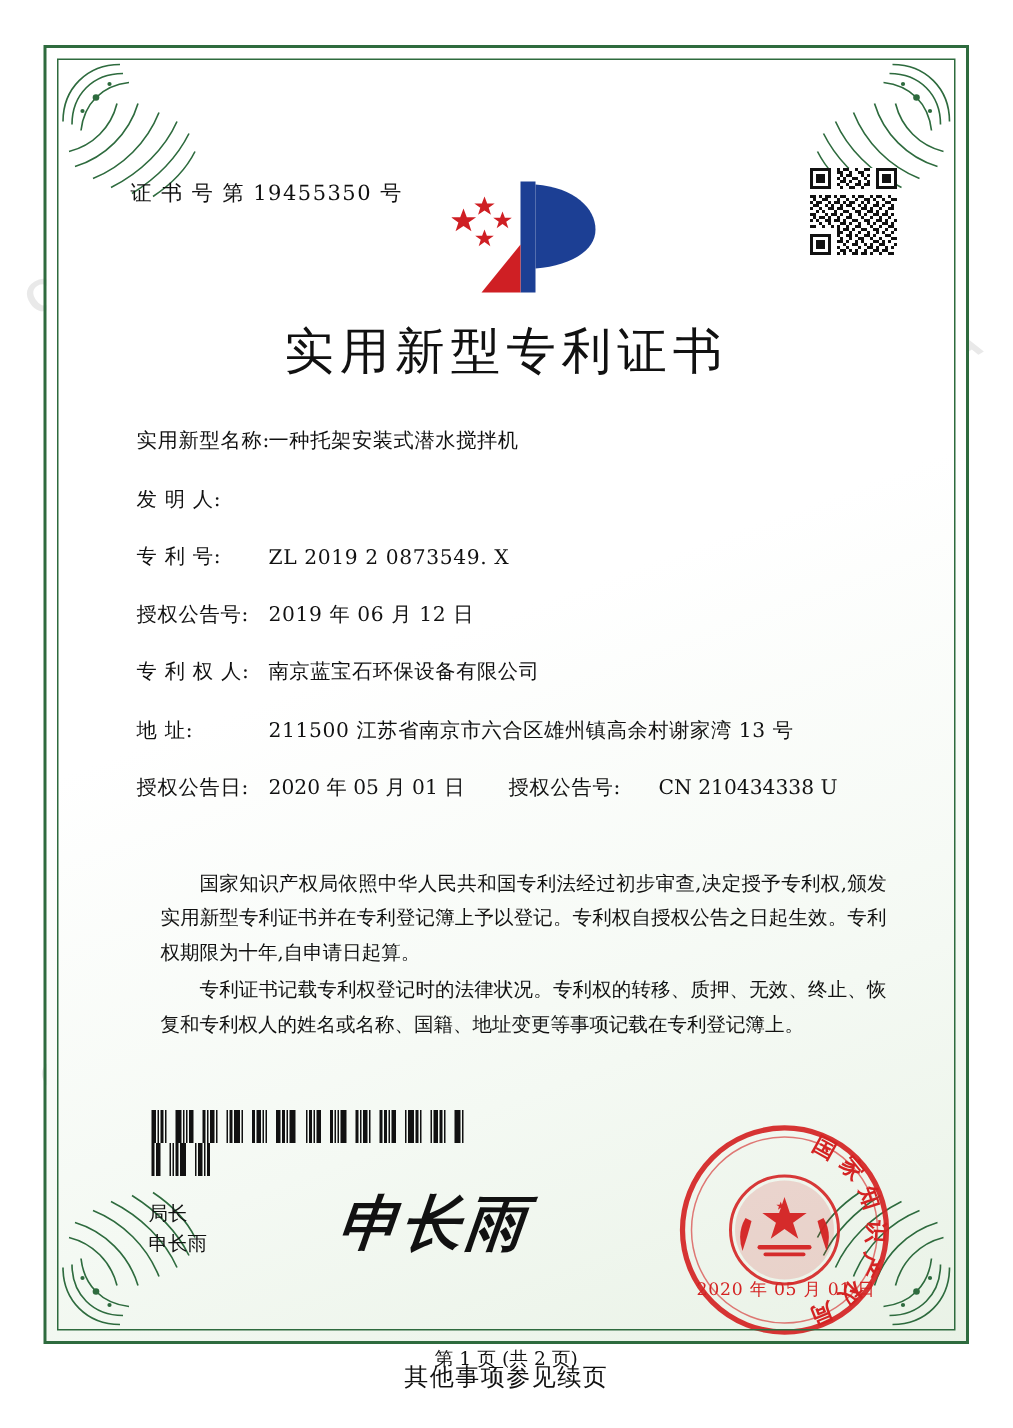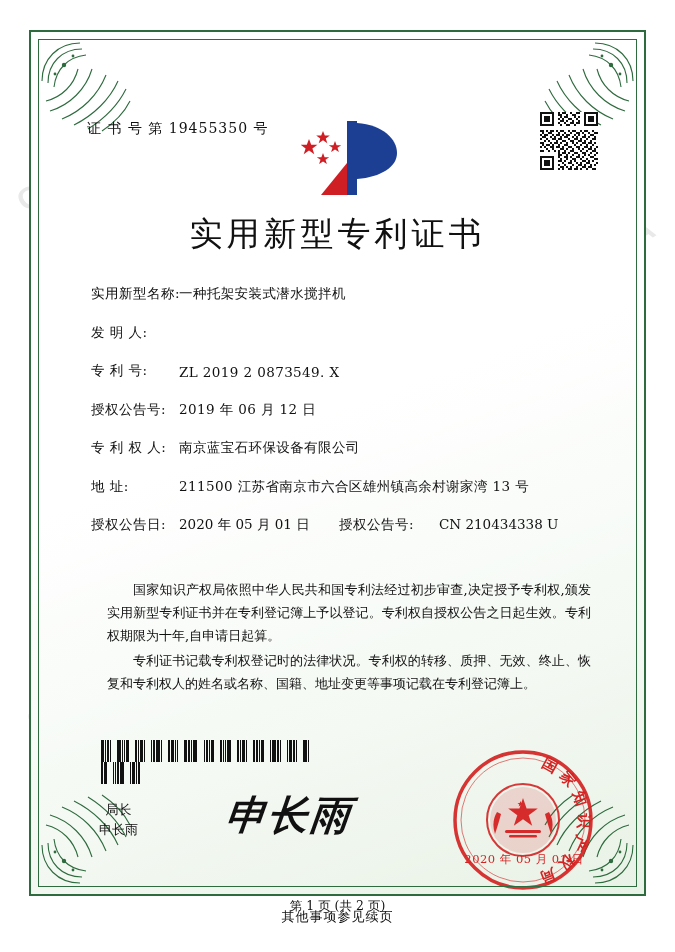--- a/index.html
+++ b/index.html
@@ -147,21 +147,20 @@
     margin-right:1px;
   }
 
   
   .sig-label{
     position:absolute;
     left:68px;top:768px;
     font-size:13px;
     line-height:20px;
     color:#111;
-    text-align:center;
   }
   .sig-script{
     position:absolute;
     left:195px;top:756px;
     font-size:40px;
     font-family:"DejaVu Serif","Liberation Serif",serif;
     font-style:italic;
     font-weight:bold;
     color:#111;
     letter-spacing:2px;
@@ -189,21 +188,21 @@
     position:absolute;
     left:0;right:0;top:866px;
     text-align:center;
     font-size:12.5px;
     color:#111;
   }
   .note{
     position:absolute;
     left:0;right:0;top:908px;
     text-align:center;
-    font-size:13px;
+    font-size:16px;
     color:#111;
     letter-spacing:1px;
   }
 </style>
 </head>
 <body>
 
 <div class="wm wm1">CNIPA</div>
 <div class="wm wm2">CNIPA</div>
 <div class="wm wm3">CNIPA</div>

